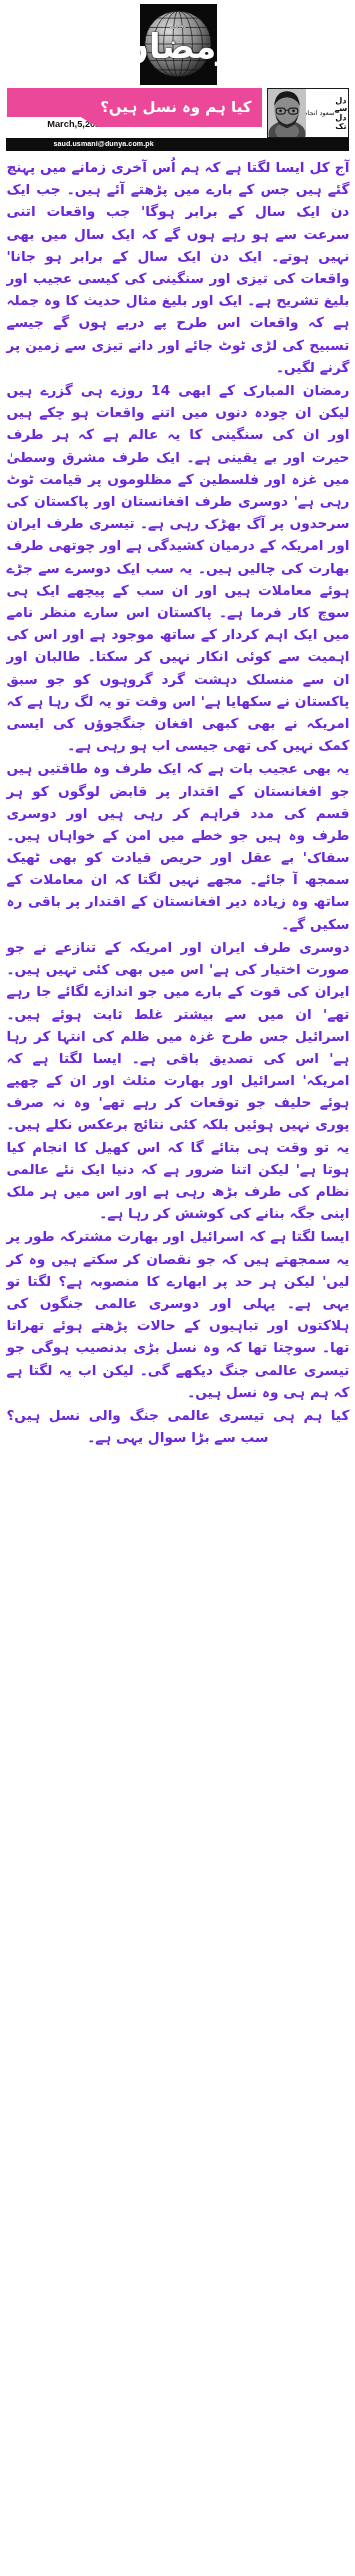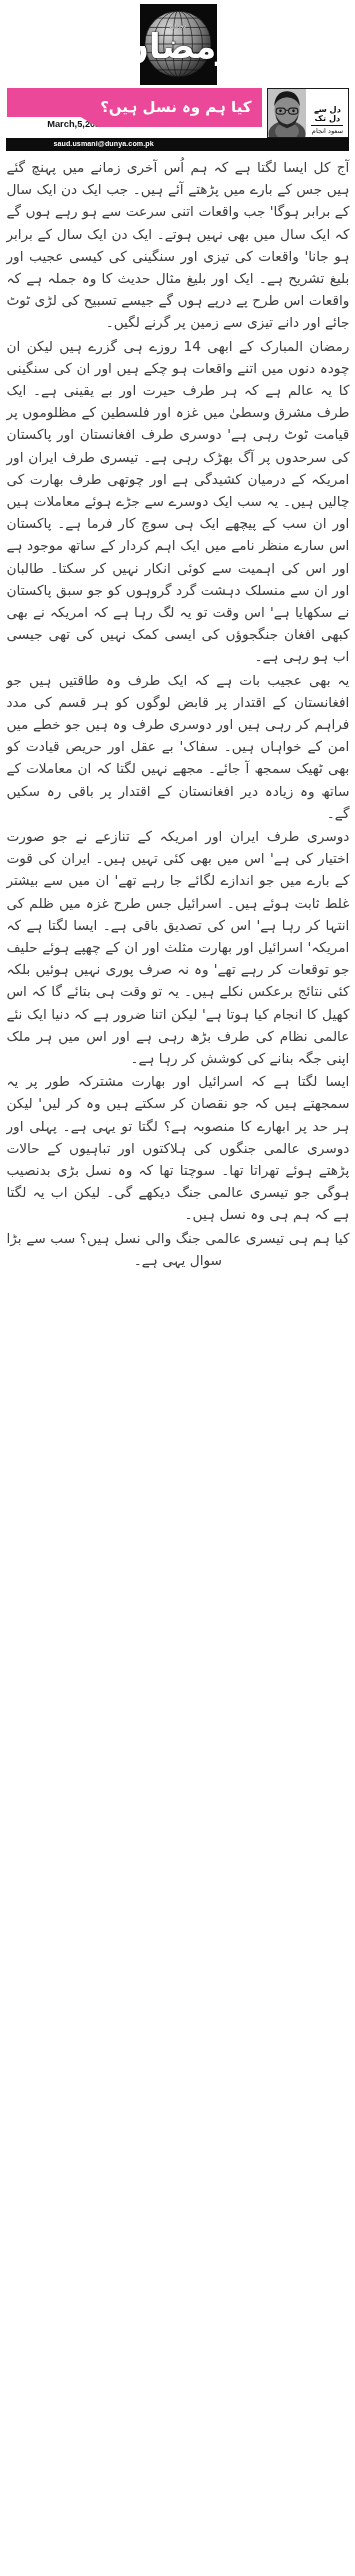--- a/index.html
+++ b/index.html
@@ -122,23 +122,23 @@
     height: 50px;
     background: #ffffff;
     border: 0.5px solid #1a1a1a;
     box-sizing: border-box;
     display: flex;
     overflow: hidden;
   }
   .author-meta {
     width: 42px;
     display: flex;
-    flex-direction: column;
-    align-items: center;
-    justify-content: flex-end;
+    flex-direction: row;
+    align-items: center;
+    justify-content: space-between;
     padding: 1.6px 1.1px;
     box-sizing: border-box;
   }
   .col-title {
     font-size: 8.2px;
     font-weight: bold;
     color: #111;
     line-height: 1.05;
     text-align: center;
     direction: rtl;
@@ -184,25 +184,25 @@
     letter-spacing: 0.1px;
   }
 
   
   .article {
     width: 343px;
     margin: 5.5px 6.6px 0;
     direction: rtl;
     text-align: justify;
     text-align-last: right;
-    color: #404040;
+    color: #6d28d9;
     font-size: 13.7px;
     line-height: 1.62;
     font-family: "DejaVu Sans", sans-serif;
-    font-weight: 400;
+    font-weight: 700;
   }
   .article p {
     margin: 0 0 1.1px 0;
     text-align: justify;
     text-align-last: right;
   }
   .article p:last-child {
     text-align-last: center;
   }
 </style>

